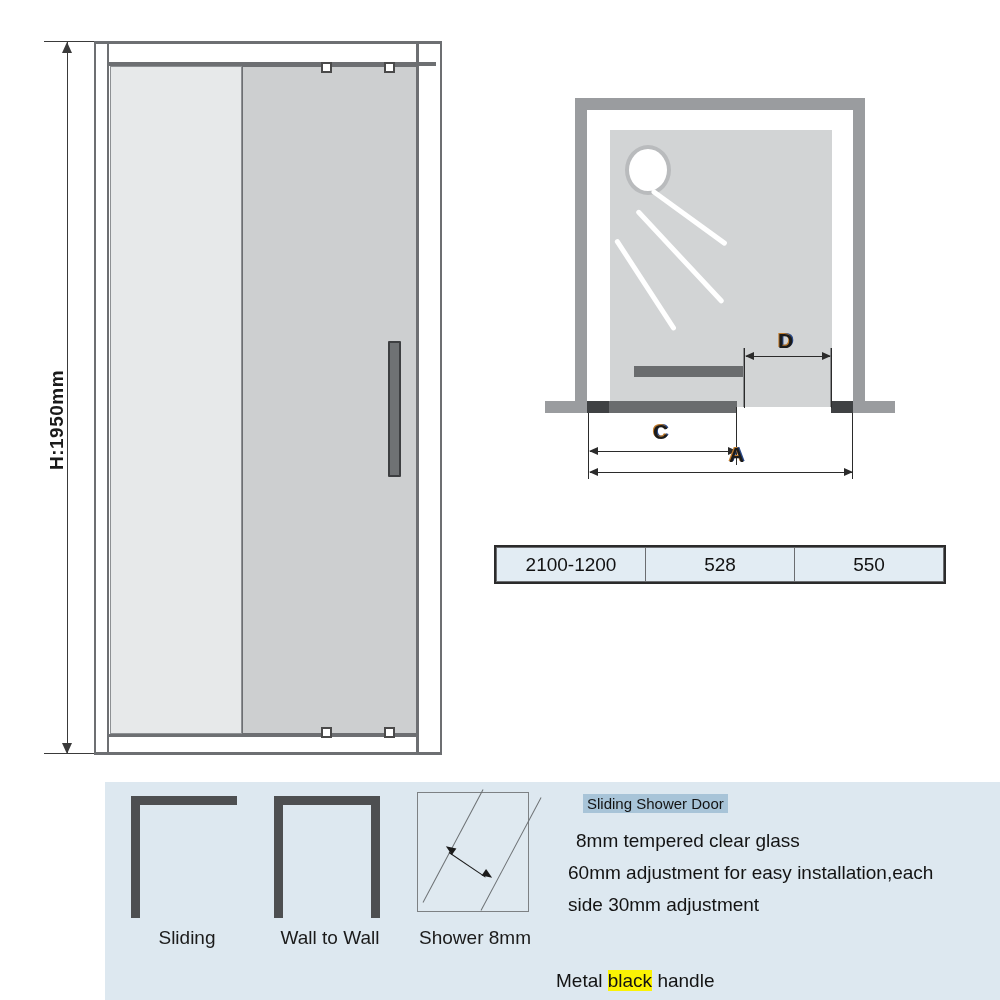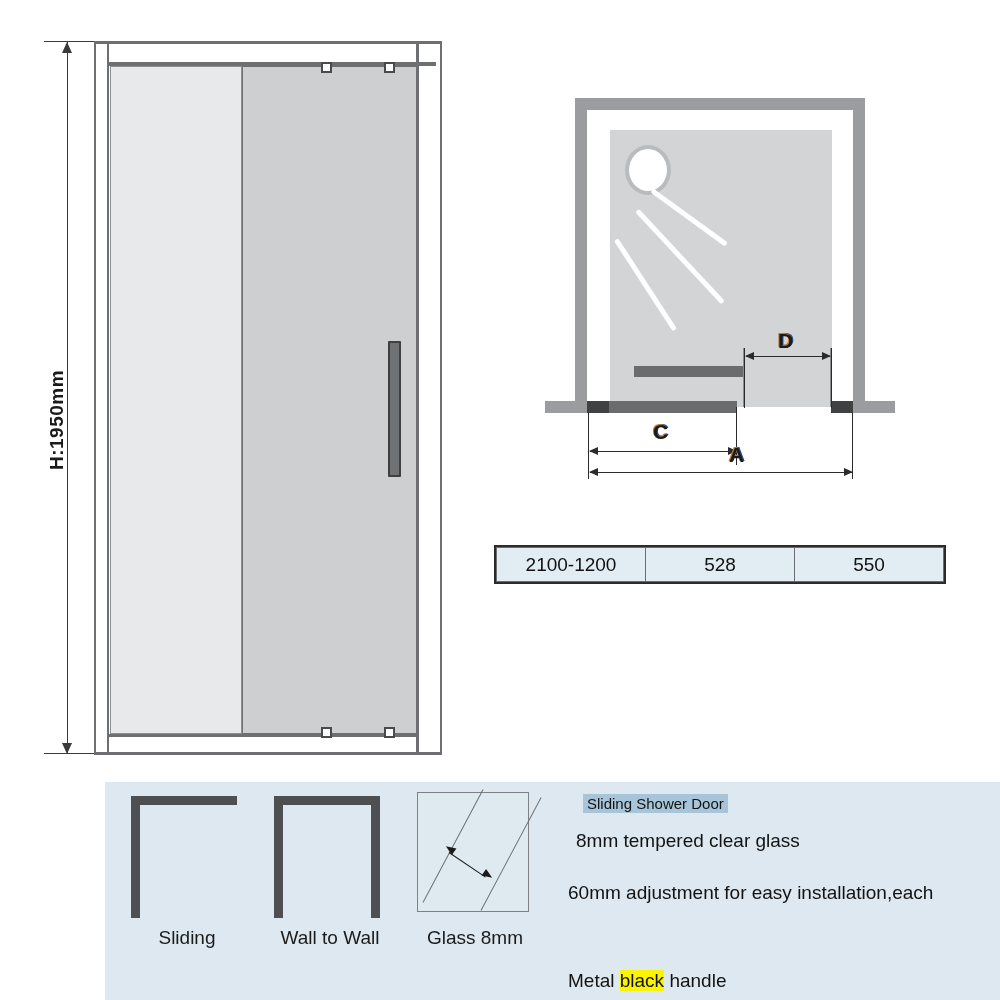--- a/index.html
+++ b/index.html
@@ -197,23 +197,24 @@
 
   <div class="icon-cell" style="left:312px;top:10px;width:118px;height:122px;">
     <div class="glass-box" style="left:0;top:0;width:112px;height:120px;"></div>
     <div class="glass-diag" style="left:6px;top:110px;width:128px;transform:rotate(-62deg);"></div>
     <div class="glass-diag" style="left:64px;top:118px;width:128px;transform:rotate(-62deg);"></div>
 
     <div class="abs" style="left:32px;top:60px;width:44px;height:1px;background:#1b1b1b;transform:rotate(34deg);transform-origin:left center;"></div>
     <div class="abs" style="left:28px;top:53px;width:0;height:0;border-top:4px solid transparent;border-bottom:4px solid transparent;border-right:10px solid #1b1b1b;transform:rotate(34deg);"></div>
     <div class="abs" style="left:66px;top:79px;width:0;height:0;border-top:4px solid transparent;border-bottom:4px solid transparent;border-left:10px solid #1b1b1b;transform:rotate(34deg);"></div>
   </div>
-  <div class="icon-label" style="left:305px;top:145px;width:130px;">Glass 8mm</div>
+  <div class="icon-label" style="left:305px;top:145px;width:130px;">Shower 8mm</div>
 
   <div class="spec-line" style="left:478px;top:10px;">
     <span class="hl-title">Sliding Shower Door</span>
   </div>
   <div class="spec-line" style="left:463px;top:48px;margin-left:8px;">8mm tempered clear glass</div>
-  <div class="spec-line" style="left:463px;top:100px;">60mm adjustment for easy installation,each</div>
-  <div class="spec-line" style="left:463px;top:188px;">
+  <div class="spec-line" style="left:463px;top:80px;">60mm adjustment for easy installation,each</div>
+  <div class="spec-line" style="left:463px;top:112px;">side 30mm adjustment</div>
+  <div class="spec-line" style="left:451px;top:188px;">
     <span>Metal </span><span class="hl-black">black</span><span> handle</span>
   </div>
 </div>
 
 </body></html>

